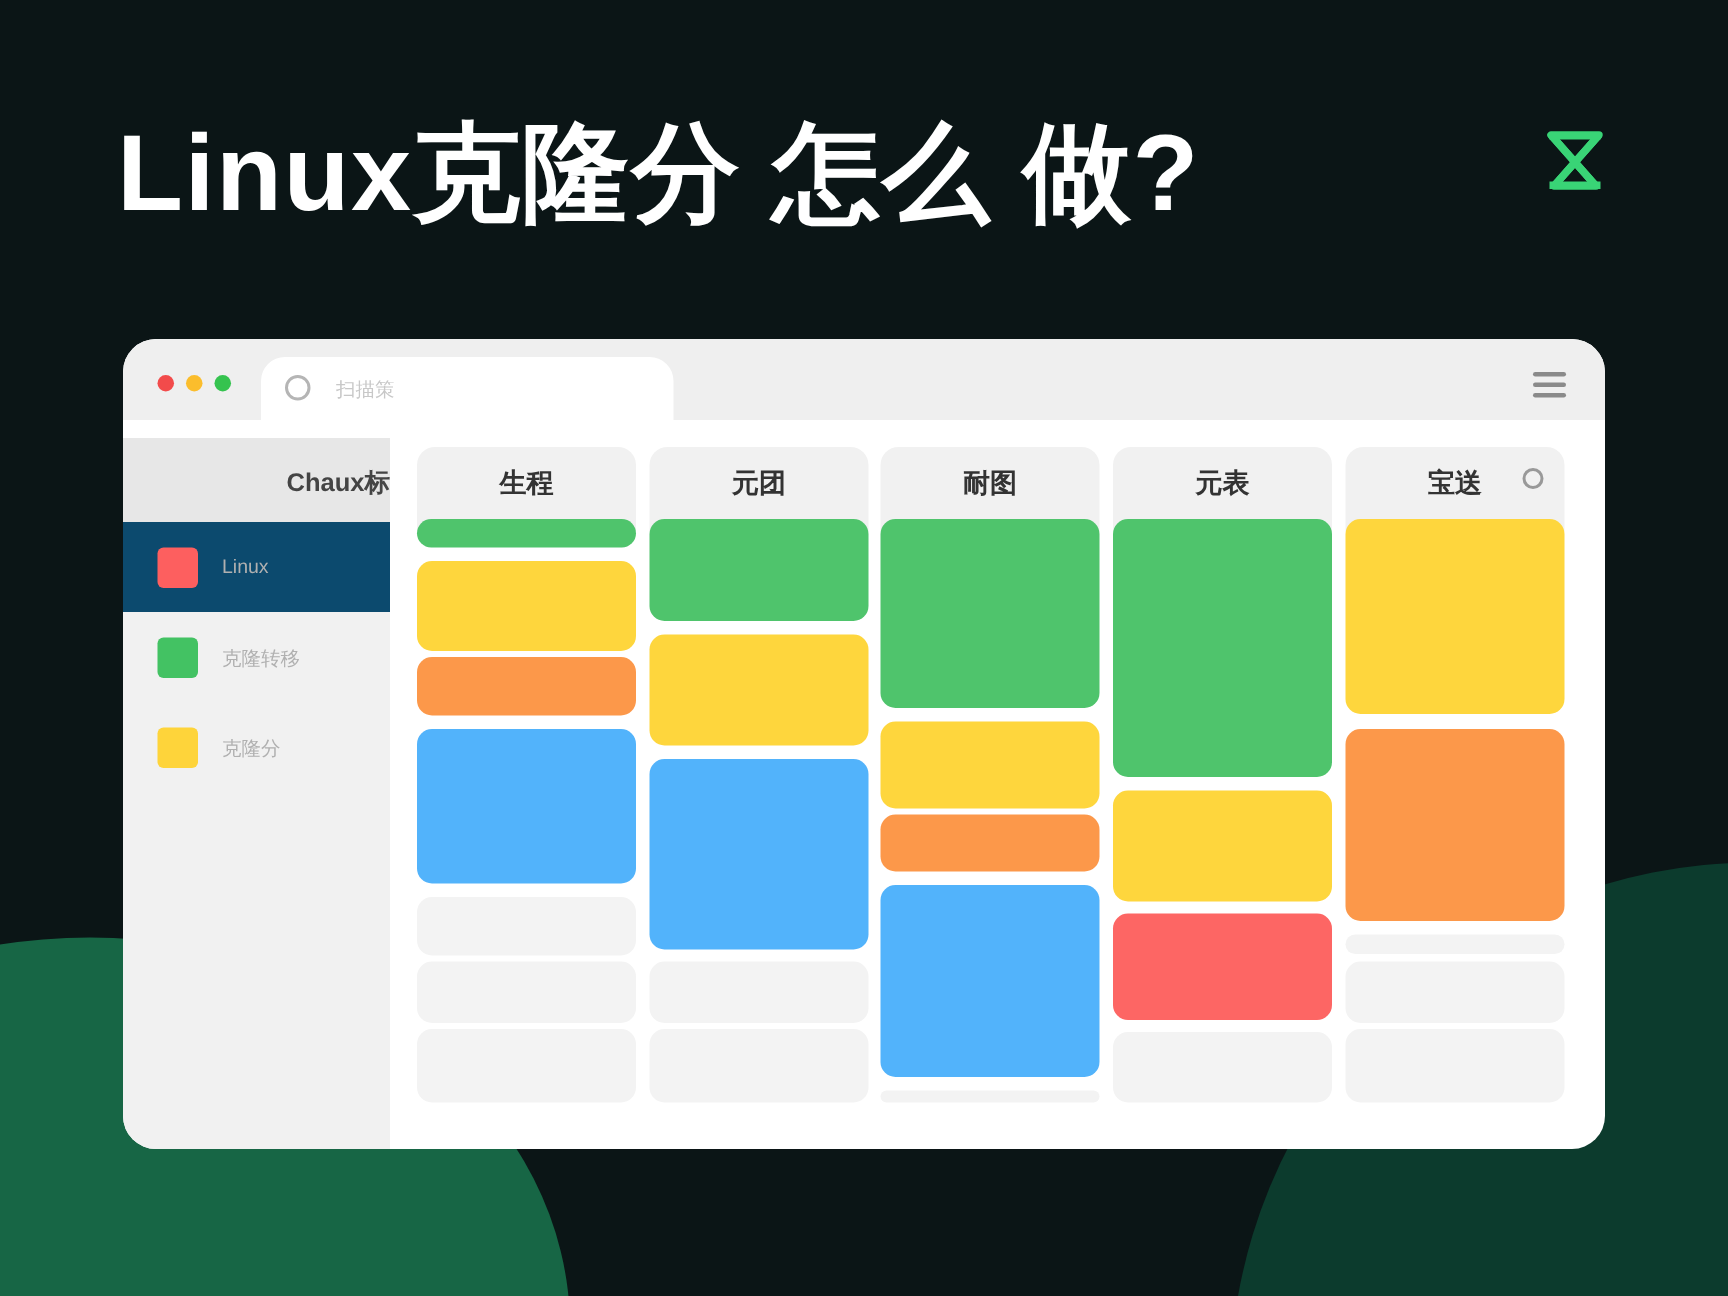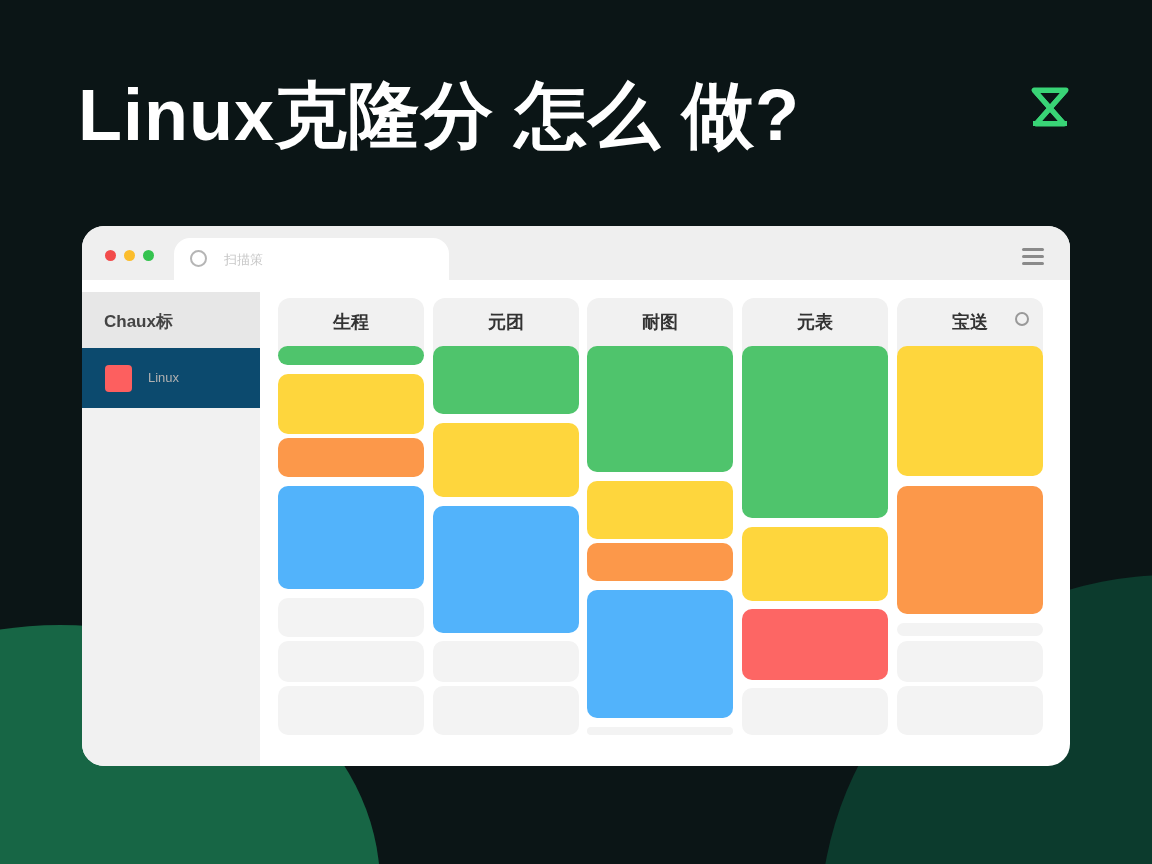--- a/index.html
+++ b/index.html
@@ -46,20 +46,21 @@
     border: 2px solid #b5b5b5; border-radius: 50%;
   }
   .addr-text {
     position: absolute; left: 50px; top: 13px; font-size: 13px; color: #c8c8c8;
   }
   .menu-icon { position: absolute; right: 26px; top: 22px; width: 22px; height: 18px; }
   .menu-icon span { display: block; height: 3px; background: #8a8a8a; border-radius: 2px; margin-bottom: 4px; }
   .sidebar {
     position: absolute; left: 0; top: 66px; width: 178px; height: 514px;
     background: #f1f1f1;
+    text-align: right;
   }
   .sidebar-head {
     height: 56px; background: #e7e7e7; padding: 18px 0 0 22px;
     font-size: 17px; color: #444; font-weight: bold;
   }
   .sidebar-item { position: relative; height: 60px; }
   .sidebar-item.active { background: #0c4a6e; }
   .sidebar-item .sw {
     position: absolute; left: 23px; top: 17px; width: 27px; height: 27px; border-radius: 4px;
   }
@@ -116,20 +117,28 @@
         <span></span>
     </div>
   </div>
 
   <div class="sidebar">
     <div class="sidebar-head">Chaux标</div>
     <div class="sidebar-item active">
       <div class="sw" style="background:#fd5f5f"></div>
       <div class="lbl">Linux</div>
     </div>
+    <div class="sidebar-item">
+      <div class="sw" style="background:#43c263"></div>
+      <div class="lbl">克隆转移</div>
+    </div>
+    <div class="sidebar-item">
+      <div class="sw" style="background:#fed43a"></div>
+      <div class="lbl">克隆分</div>
+    </div>
   </div>
 
   <div id="columns">
       <div class="col" style="left: 196px;">
         <div class="col-head"><span>生程</span></div>
         <div class="card c-green" style="top: 48px; height: 19px;"></div>
         <div class="card c-yellow" style="top: 76px; height: 60px;"></div>
         <div class="card c-orange" style="top: 140px; height: 39px;"></div>
         <div class="card c-blue" style="top: 188px; height: 103px;"></div>
         <div class="card c-gray" style="top: 300px; height: 39px;"></div>

